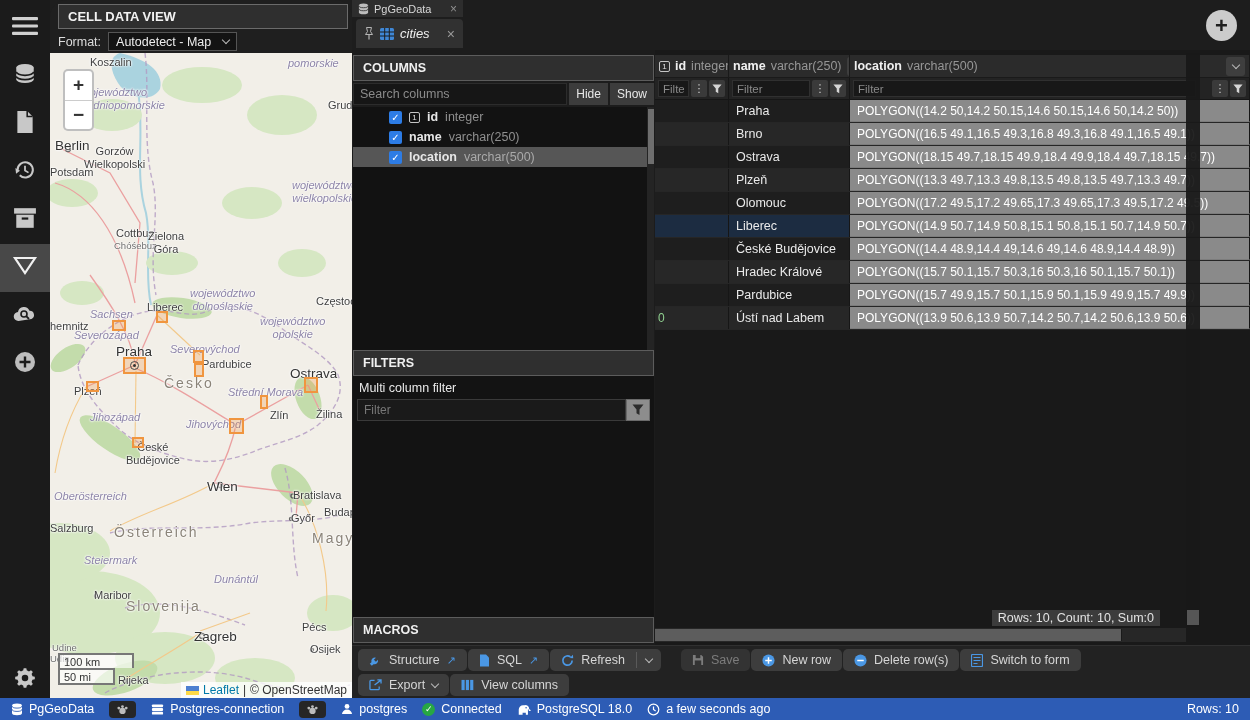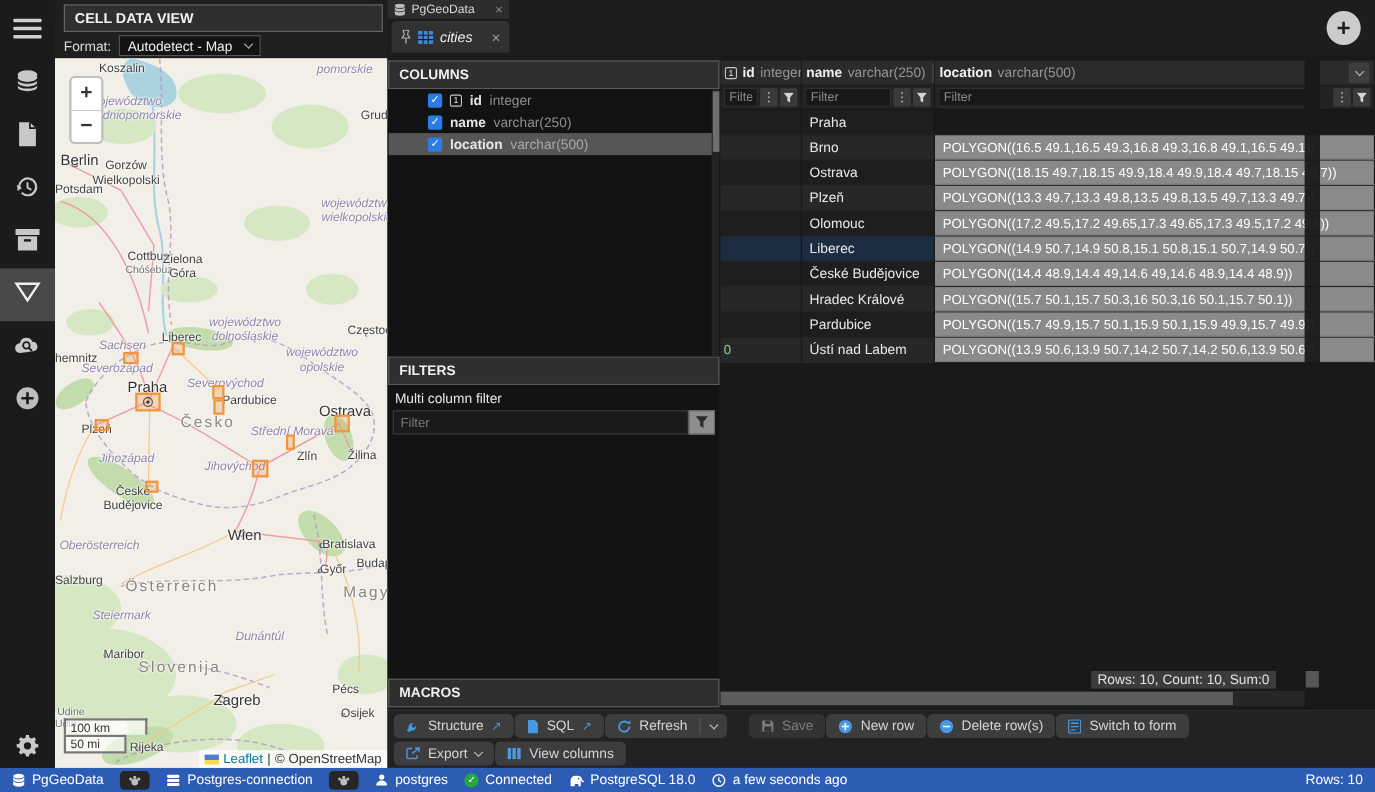--- a/index.html
+++ b/index.html
@@ -310,21 +310,21 @@
             <span class="mlabel region" style="left: 120px; top: 290px;">Severovýchod</span>
             <span class="mlabel city" style="left: 152px; top: 305px;">Pardubice</span>
             <span class="mlabel city-lg" style="left: 240px; top: 313px;">Ostrava</span>
             <span class="mlabel country" style="left: 114px; top: 322px;">Česko</span>
             <span class="mlabel city" style="left: 24px; top: 332px;">Plzeň</span>
             <span class="mlabel region" style="left: 178px; top: 333px;">Střední Morava</span>
             <span class="mlabel region" style="left: 40px; top: 358px;">Jihozápad</span>
             <span class="mlabel region" style="left: 136px; top: 365px;">Jihovýchod</span>
             <span class="mlabel city" style="left: 220px; top: 356px;">Zlín</span>
             <span class="mlabel city" style="left: 266px; top: 355px;">Žilina</span>
-            <span class="mlabel city two" style="left: 44px; top: 388px;">České
+            <span class="mlabel city two" style="left: 76px; top: 388px;">České
 Budějovice</span>
             <span class="mlabel region" style="left: 4px; top: 437px;">Oberösterreich</span>
             <span class="mlabel city-lg" style="left: 157px; top: 426px;">Wien</span>
             <span class="mlabel city" style="left: 243px; top: 436px;">Bratislava</span>
             <span class="mlabel city" style="left: 241px; top: 459px;">Győr</span>
             <span class="mlabel city" style="left: 0px; top: 469px;">Salzburg</span>
             <span class="mlabel country" style="left: 64px; top: 471px;">Österreich</span>
             <span class="mlabel city" style="left: 274px; top: 453px;">Budapest</span>
             <span class="mlabel country" style="left: 262px; top: 477px;">Magyarország</span>
             <span class="mlabel region" style="left: 34px; top: 501px;">Steiermark</span>
@@ -395,20 +395,25 @@
           <span class="lbl">cities</span>
           <span class="x">×</span>
         </div>
         <div class="plus-btn">+</div>
       </div>
 
       <div class="content">
 
         <div class="center-panel">
           <div class="phead">COLUMNS</div>
+          <div class="search-row">
+            <input class="search-input" placeholder="Search columns" style="">
+            <button class="mini-btn">Hide</button>
+            <button class="mini-btn">Show</button>
+          </div>
           <div class="col-list" id="columns-list">
             <div class="col-scroll">
                 <div class="th"></div>
               </div>
           <div class="col-row">
                 <span class="cb">✓</span>
                 <span class="pk">1</span>
                 <span><b>id</b></span>
                 <span class="typ">integer</span>
               </div>
@@ -485,20 +490,21 @@
                   <svg width="10" height="10" viewBox="0 0 12 12">
                     <path d="M0.5,0.5 H11.5 L7.5,5.5 V11 L4.5,9.3 V5.5 Z" fill="#d5d5d5"></path>
                   </svg>
                 </span>
             </div>
           </div>
           <div class="rows" id="table-rows">
               <div class="trow">
                 <div class="cell dk id c-id"></div>
                 <div class="cell dk nm c-name">Praha</div>
+                <div class="cell loc c-loc">POLYGON((14.2 50,14.2 50.15,14.6 50.15,14.6 50,14.2 50))</div>
               </div>
               <div class="trow">
                 <div class="cell dk id c-id"></div>
                 <div class="cell dk nm c-name">Brno</div>
                 <div class="cell loc c-loc">POLYGON((16.5 49.1,16.5 49.3,16.8 49.3,16.8 49.1,16.5 49.1))</div>
               </div>
               <div class="trow">
                 <div class="cell dk id c-id"></div>
                 <div class="cell dk nm c-name">Ostrava</div>
                 <div class="cell loc c-loc">POLYGON((18.15 49.7,18.15 49.9,18.4 49.9,18.4 49.7,18.15 49.7))</div>

